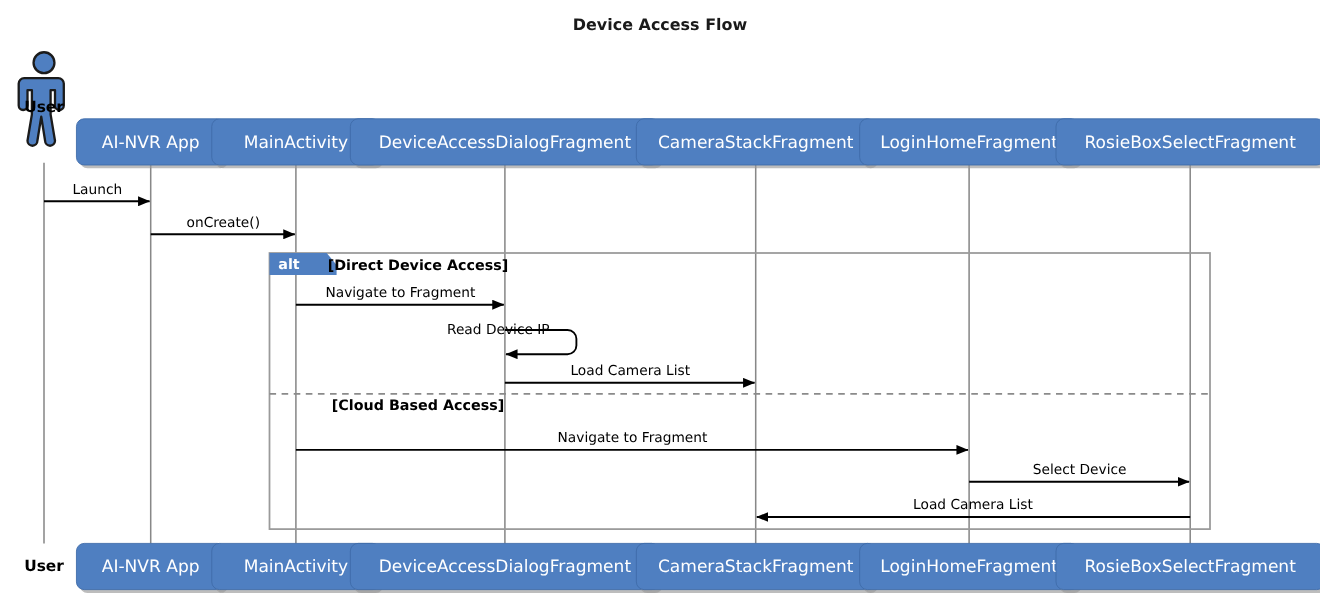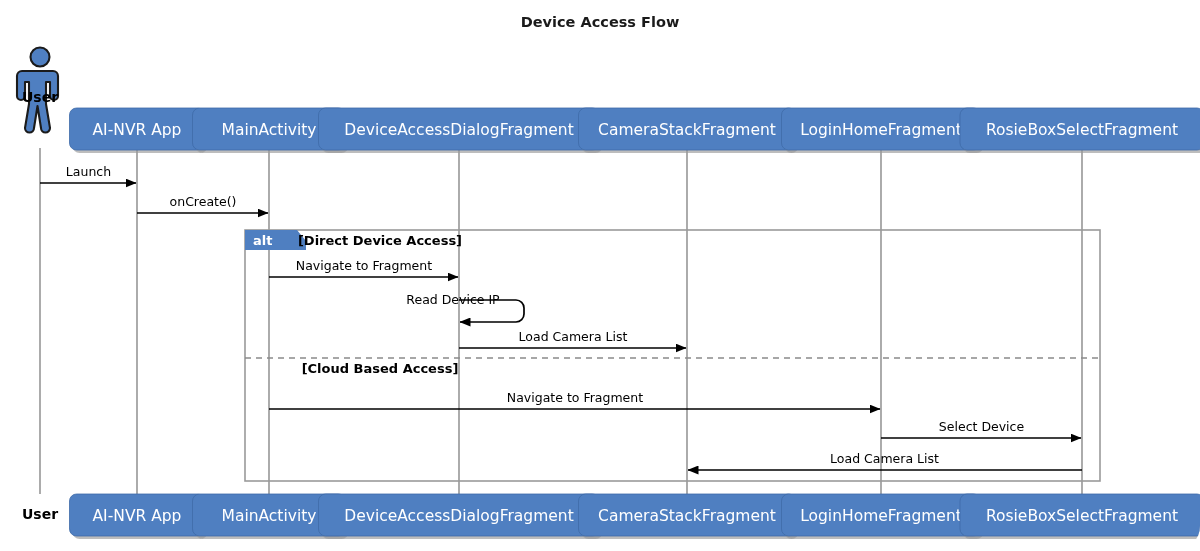--- a/index.html
+++ b/index.html
@@ -9,21 +9,20 @@
   }
   body {
     font-family: "DejaVu Sans", "Liberation Sans", sans-serif;
   }
   #canvas {
     position: relative;
     width: 1200px;
     height: 551px;
     background: #ffffff;
     overflow: hidden;
-    border-radius: 25px;
   }
   #diagram-svg {
     position: absolute;
     left: 0;
     top: 0;
     width: 1200px;
     height: 551px;
   }
   .diagram-title {
     font-size: 14.5px;

